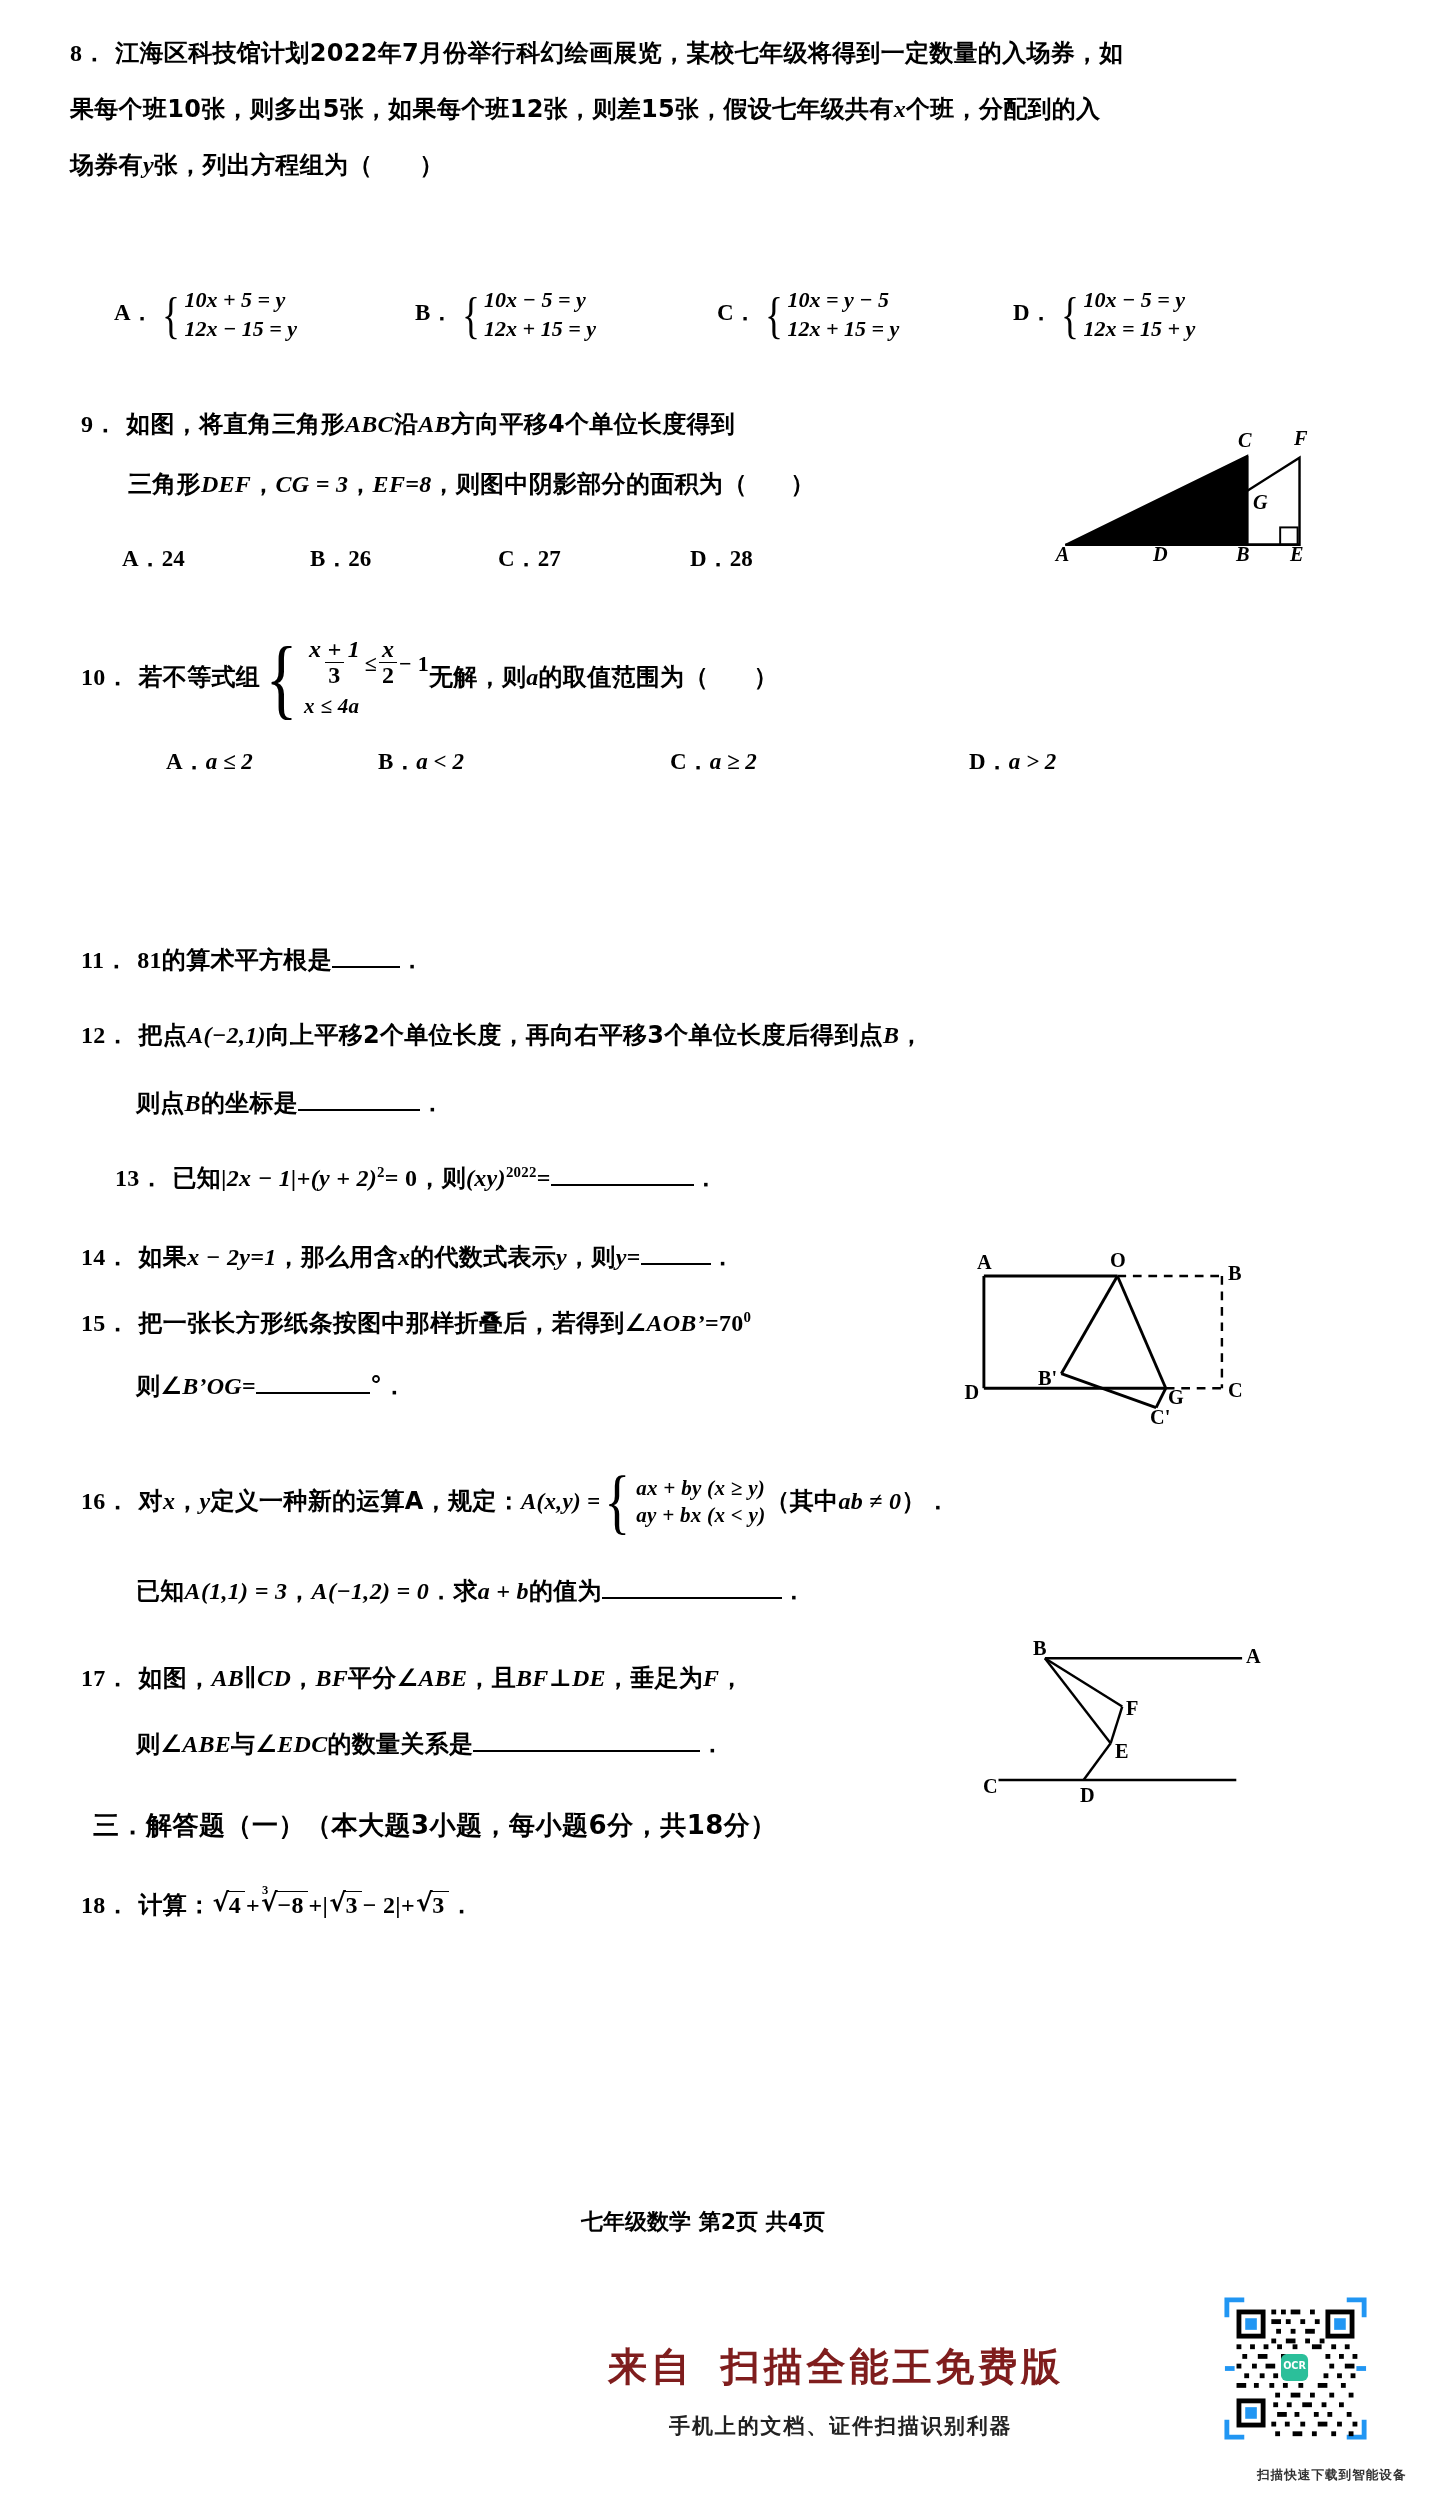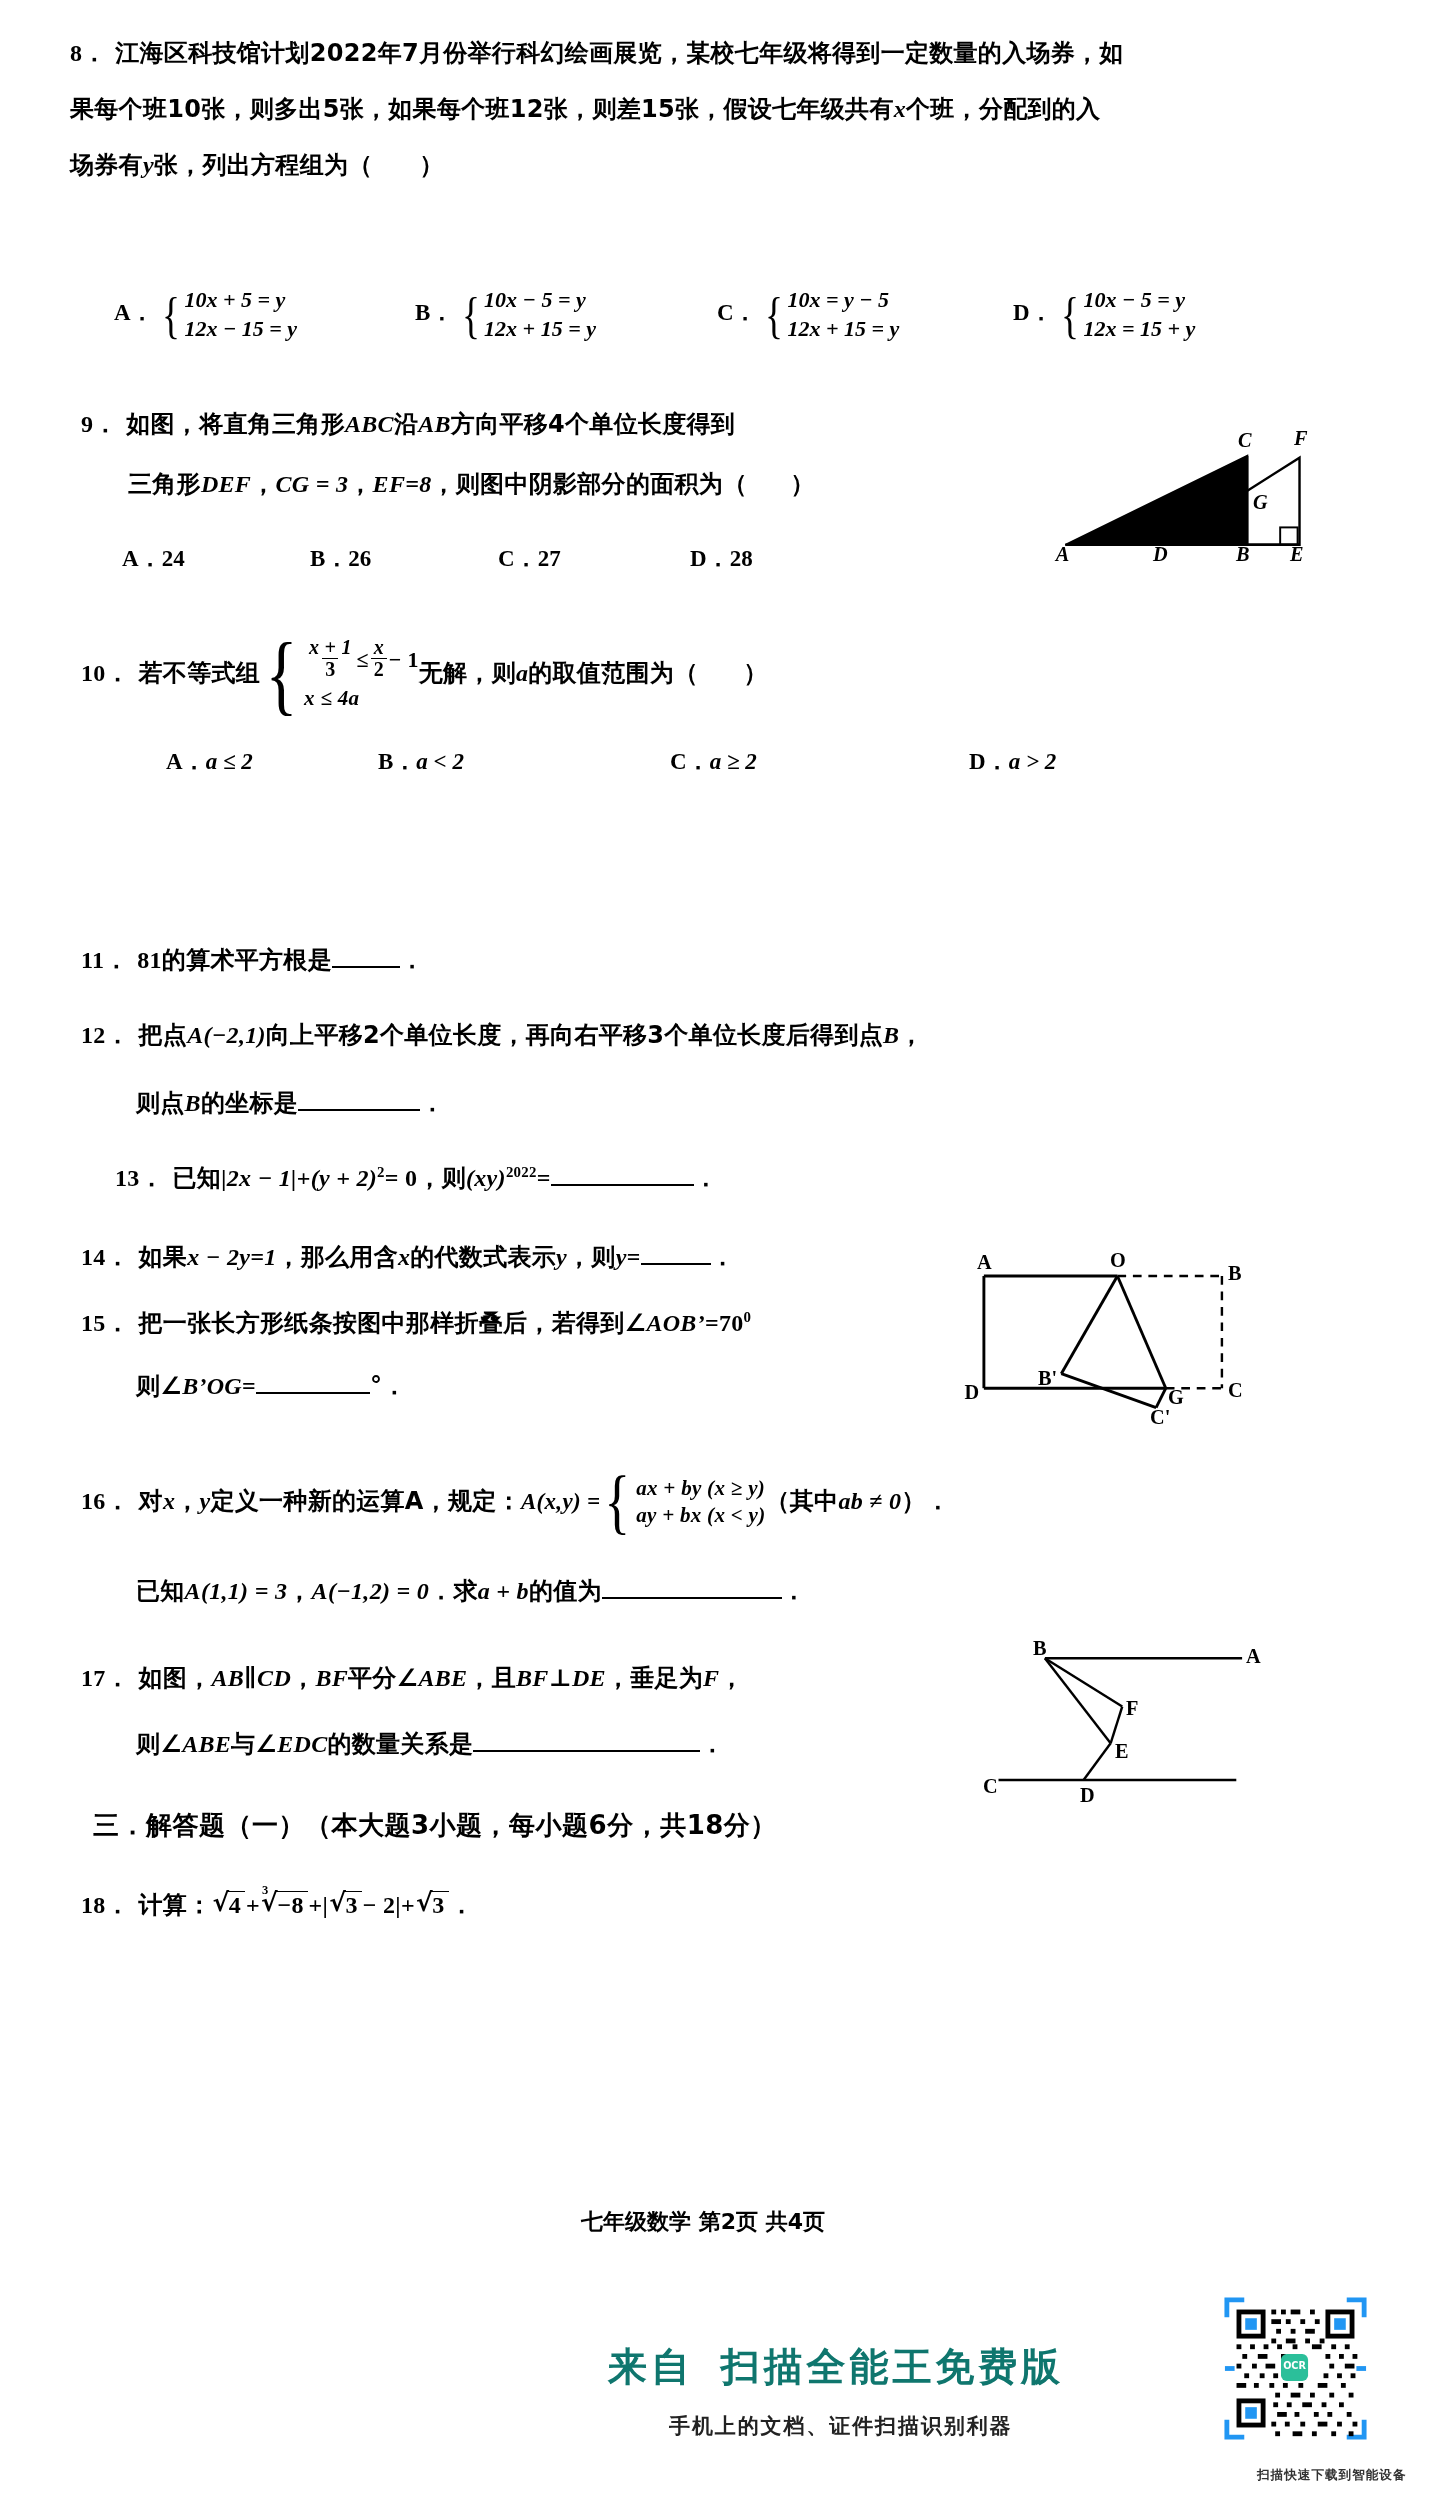--- a/index.html
+++ b/index.html
@@ -83,21 +83,21 @@
     font-size: 22px;
     line-height: 1.30;
   }
   .rows > span { white-space: nowrap; }
   
   .frac {
     display: inline-flex;
     flex-direction: column;
     align-items: center;
     vertical-align: middle;
-    font-size: 20px;
+    font-size: 24px;
     line-height: 1.05;
     margin: 0 1.9px;
     position: relative;
     top: -1.9px;
   }
   .frac .num { padding: 0 2.9px; }
   .frac .den { padding: 0 2.9px; border-top: 1.9px solid #000; }
   
   .rad {
     display: inline-block;
@@ -139,21 +139,21 @@
     font-weight: 700;
     font-size: 22px;
     white-space: nowrap;
   }
   .wm-main {
     position: absolute;
     font-family: "DejaVu Sans", "Liberation Sans", sans-serif;
     font-weight: 700;
     font-size: 39px;
     letter-spacing: 3.9px;
-    color: #0f766e;
+    color: #7f1d1d;
     white-space: nowrap;
   }
   .wm-sub {
     position: absolute;
     font-family: "DejaVu Sans", "Liberation Sans", sans-serif;
     font-weight: 700;
     font-size: 21px;
     letter-spacing: 1.9px;
     color: #222;
     white-space: nowrap;

